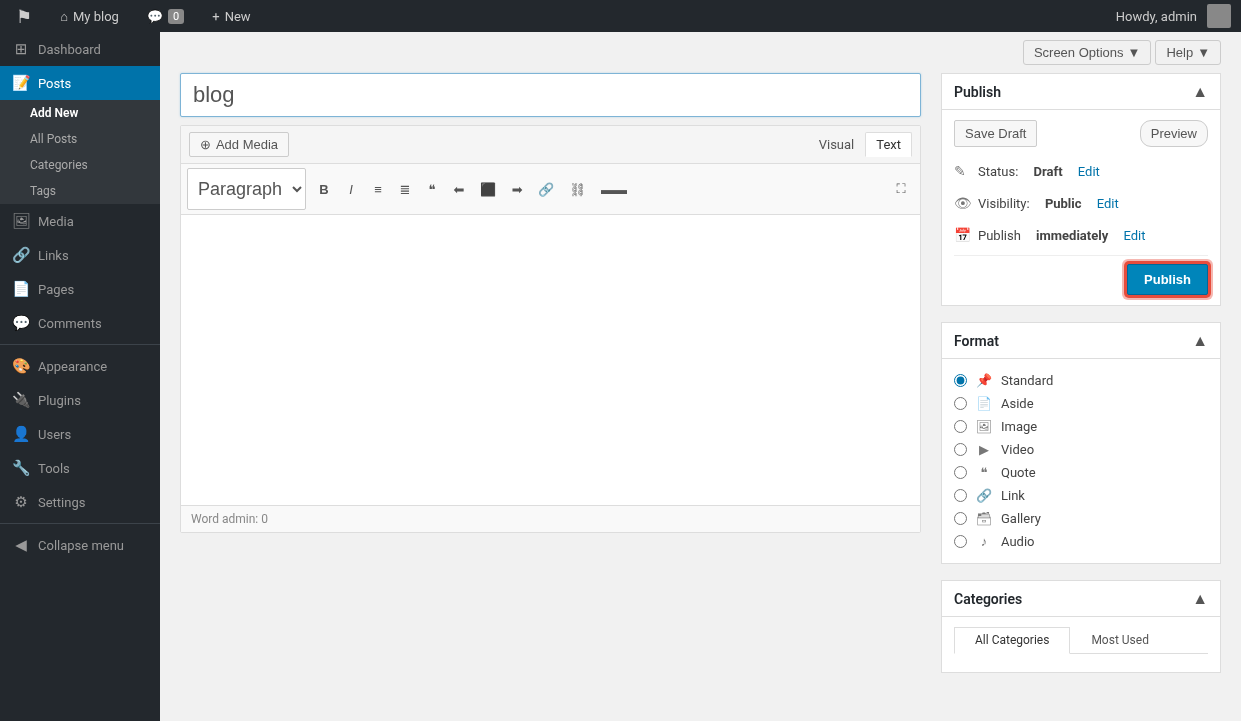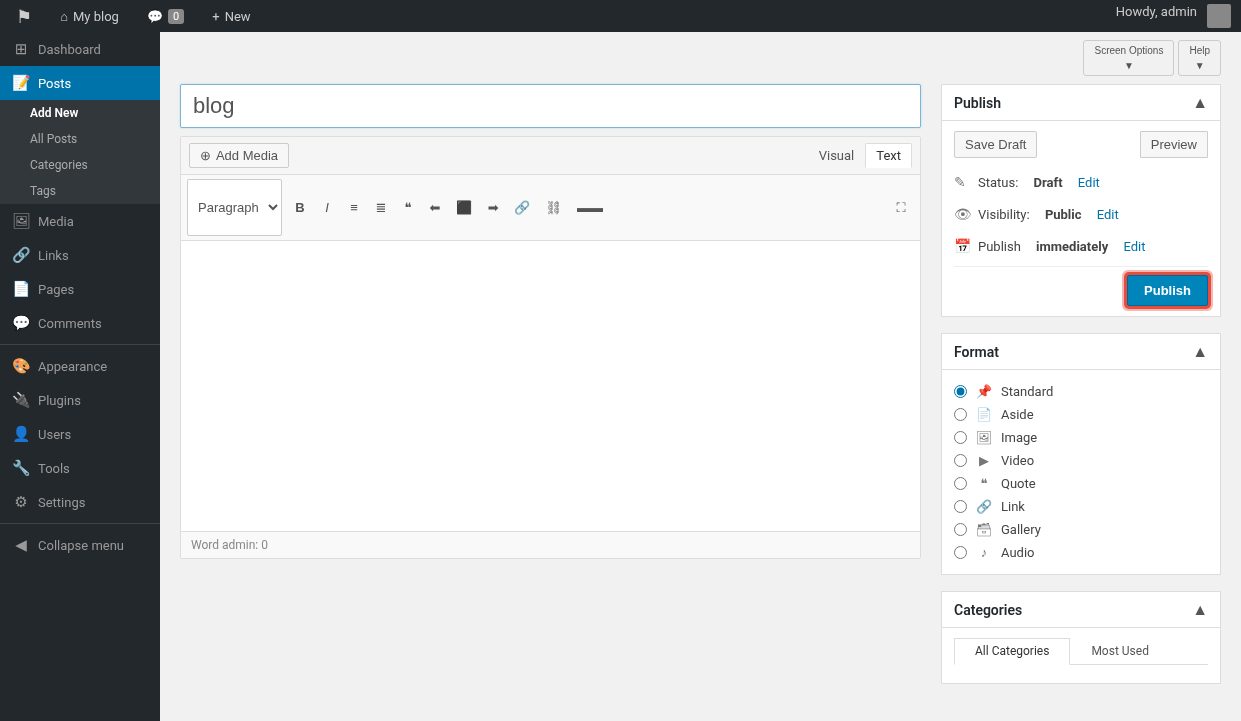--- a/index.html
+++ b/index.html
@@ -12,21 +12,21 @@
       display: flex;
       align-items: center;
       padding: 0 10px;
       color: #ccc;
       position: fixed;
       top: 0; left: 0; right: 0;
       z-index: 1000;
     }
     .adminbar-left { display: flex; align-items: center; gap: 16px; flex: 1; }
     .adminbar-item { display: flex; align-items: center; gap: 5px; color: #ccc; font-size: 13px; cursor: pointer; padding: 0 6px; height: 32px; }
-    .adminbar-right { display: flex; gap: 4px; color: #ccc; font-size: 13px; }
+    .adminbar-right { display: flex; align-items: center; gap: 4px; color: #ccc; font-size: 13px; }
     .wp-logo { color: #ccc; font-size: 18px; }
     .comment-bubble { background: #888; color: #fff; border-radius: 3px; padding: 1px 5px; font-size: 11px; }
 
     
     #wpwrap { display: flex; margin-top: 32px; min-height: calc(100vh - 32px); }
 
     
     #adminmenuwrap {
       width: 160px;
       background: #23282d;
@@ -60,23 +60,23 @@
       display: flex; justify-content: flex-end; gap: 4px;
       padding: 8px 20px;
       background: #f1f1f1;
     }
     .screen-meta-btn {
       background: #f1f1f1;
       border: 1px solid #ccc;
       border-radius: 3px;
       padding: 4px 10px;
       cursor: pointer;
-      font-size: 10px;
-      color: #555;
-      display: flex; align-items: center; gap: 4px; flex-direction: column;
+      font-size: 13px;
+      color: #555;
+      display: flex; align-items: center; gap: 4px;
     }
 
     
     .page-title-wrapper { padding: 0 20px 16px 20px; }
     .page-title { font-size: 23px; font-weight: 400; color: #23282d; margin-bottom: 0; }
 
     
     .edit-post-layout { display: flex; gap: 20px; padding: 0 20px; }
     .post-editor { flex: 1; min-width: 0; }
     .post-sidebar { width: 280px; flex-shrink: 0; }
@@ -136,25 +136,25 @@
       border: 1px solid transparent;
       border-radius: 2px;
       cursor: pointer;
       color: #555;
       font-size: 13px;
       min-width: 26px;
       text-align: center;
       display: flex; align-items: center; justify-content: center;
     }
     .toolbar-select {
-      padding: 19px 6px;
+      padding: 9px 6px;
       border: 1px solid #ccc;
       border-radius: 2px;
       background: #fff;
-      font-size: 13px;
+      font-size: 18px;
       color: #555;
       cursor: pointer;
       margin-right: 4px;
     }
     .editor-body {
       min-height: 290px;
       padding: 10px;
       background: #fff;
       position: relative;
     }
@@ -193,21 +193,21 @@
       border: 1px solid #ccc;
       border-radius: 2px;
       cursor: pointer;
       font-size: 13px;
       color: #555;
     }
     .btn-preview {
       padding: 5px 10px;
       background: #f7f7f7;
       border: 1px solid #ccc;
-      border-radius: 1px;
+      border-radius: 11px;
       cursor: pointer;
       font-size: 13px;
       color: #555;
       margin-left: auto;
     }
     .publish-meta { margin-bottom: 8px; display: flex; align-items: center; gap: 6px; padding: 4px 0; font-size: 13px; }
     .publish-meta .meta-icon { color: #777; font-size: 14px; width: 18px; }
     .publish-meta a { color: #0073aa; text-decoration: none; }
     .publish-submit { text-align: right; padding-top: 8px; border-top: 1px solid #eee; margin-top: 4px; }
     .btn-publish {

